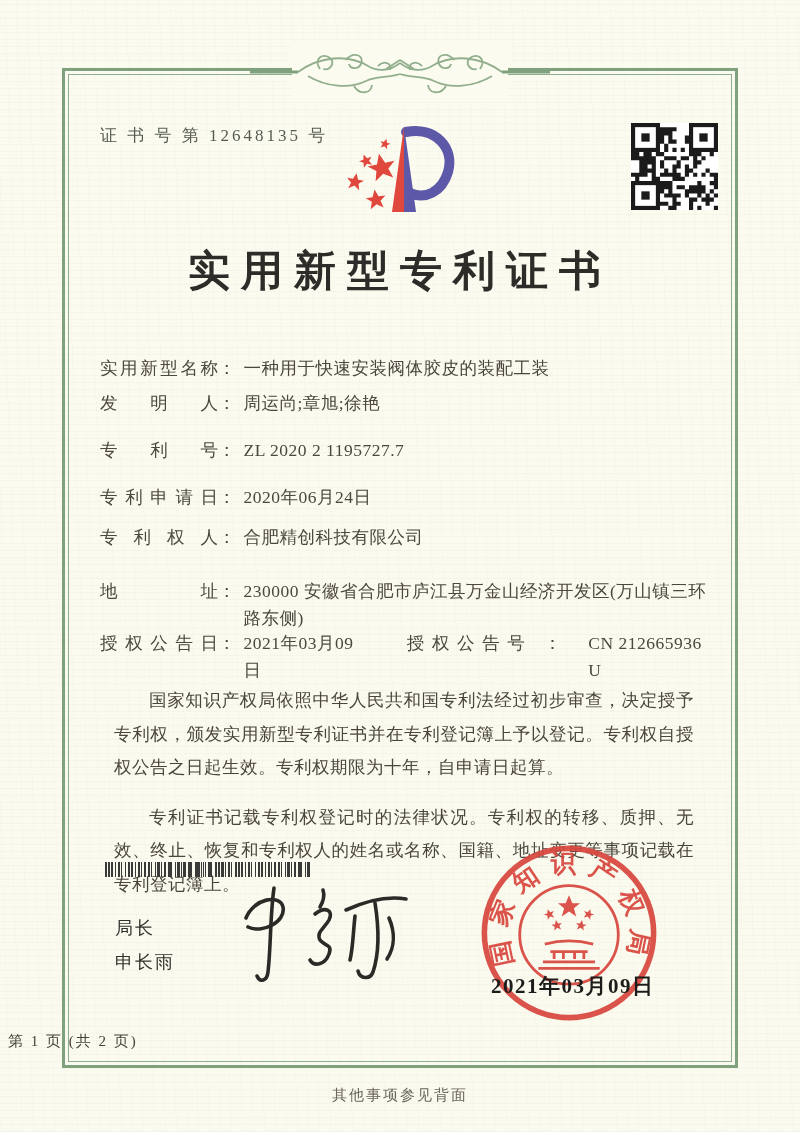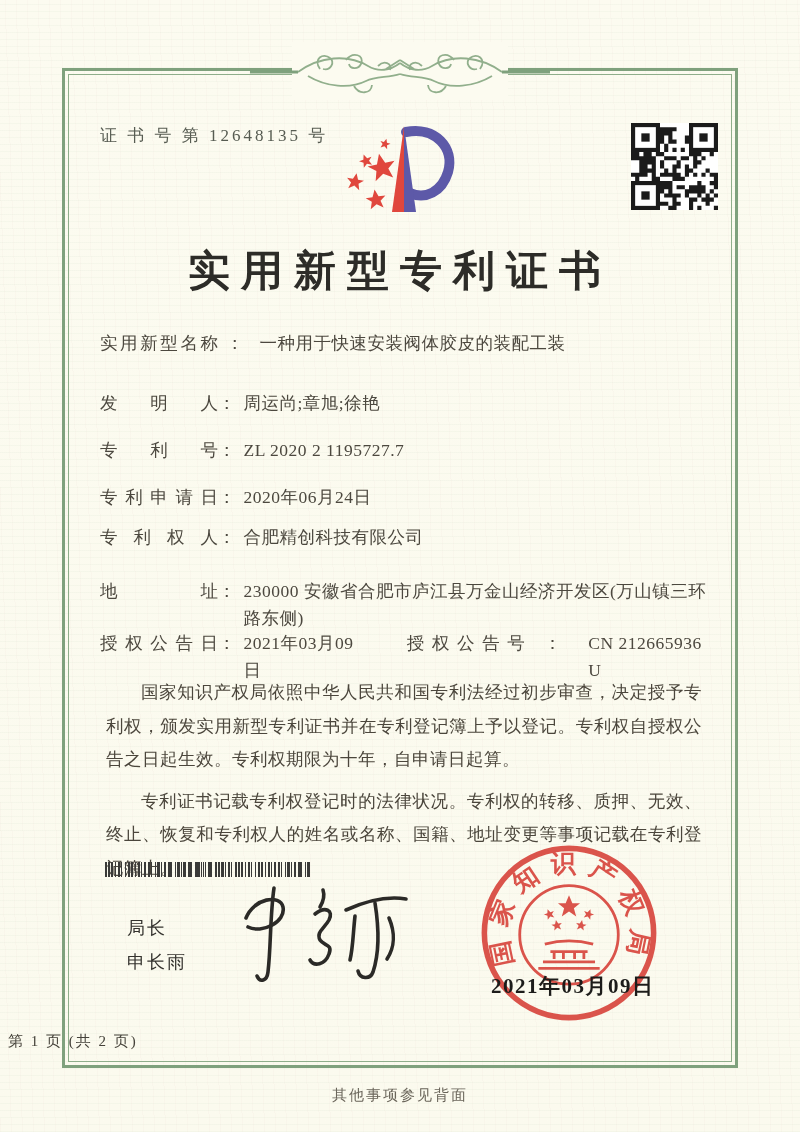--- a/index.html
+++ b/index.html
@@ -37,37 +37,37 @@
   .title{
     position:absolute;left:0;right:0;top:243px;
     text-align:center;font-size:42px;font-weight:600;
     letter-spacing:11px;color:#2d2c28;
   }
   .fields{position:absolute;left:100px;top:0;width:612px;color:#4c483f;}
   .frow{position:absolute;display:flex;align-items:flex-start;font-size:17.5px;line-height:27px;}
   .flabel{display:inline-block;width:118px;text-align:justify;text-align-last:justify;flex:0 0 auto;}
   .fcolon{flex:0 0 auto;margin-right:8px;}
   .fvalue{letter-spacing:.5px;max-width:480px;}
-  .r0{top:330px;gap:8px;} .r1{top:390px;} .r2{top:437px;} .r3{top:484px;} .r4{top:524px;} .r5{top:578px;}
+  .r0{top:355px;} .r1{top:390px;} .r2{top:437px;} .r3{top:484px;} .r4{top:524px;} .r5{top:578px;}
   .grow{position:absolute;top:630px;display:flex;font-size:17.5px;line-height:27px;}
   .gpair{display:flex;}
   .gpair2{margin-left:42px;gap:19px;}
   .paras{
     position:absolute;left:98px;top:668px;width:612px;
     font-size:17.5px;line-height:33.5px;color:#4b463c;
     text-align:justify;letter-spacing:.5px;
   }
-  .paras p{margin:8px;text-indent:2em;}
+  .paras p{margin:16px;text-indent:2em;}
   .barcode{
     position:absolute;left:105px;top:862px;width:206px;height:15px;
     background:
       repeating-linear-gradient(90deg,#3a3a38 0 1px,transparent 1px 3px,#3a3a38 3px 5px,transparent 5px 6px,#3a3a38 6px 7px,transparent 7px 10px),
       repeating-linear-gradient(90deg,#3a3a38 0 2px,transparent 2px 7px,#3a3a38 7px 8px,transparent 8px 13px);
   }
-  .signer{position:absolute;left:115px;color:#34322e;font-size:18px;letter-spacing:2px;margin-left:12px;}
+  .signer{position:absolute;left:115px;color:#34322e;font-size:18px;letter-spacing:2px;}
   .signer-title{top:916px;}
   .signer-name{top:950px;}
   .signature{position:absolute;left:228px;top:882px;width:195px;height:112px;}
   .seal{position:absolute;left:476px;top:840px;width:186px;height:186px;opacity:.92;}
   .seal-date{
     position:absolute;left:491px;top:972px;
     font-size:21px;color:#1c1c1a;letter-spacing:1.5px;font-weight:600;z-index:5;
   }
   .page-footer{
     position:absolute;left:8px;right:0;top:1032px;

